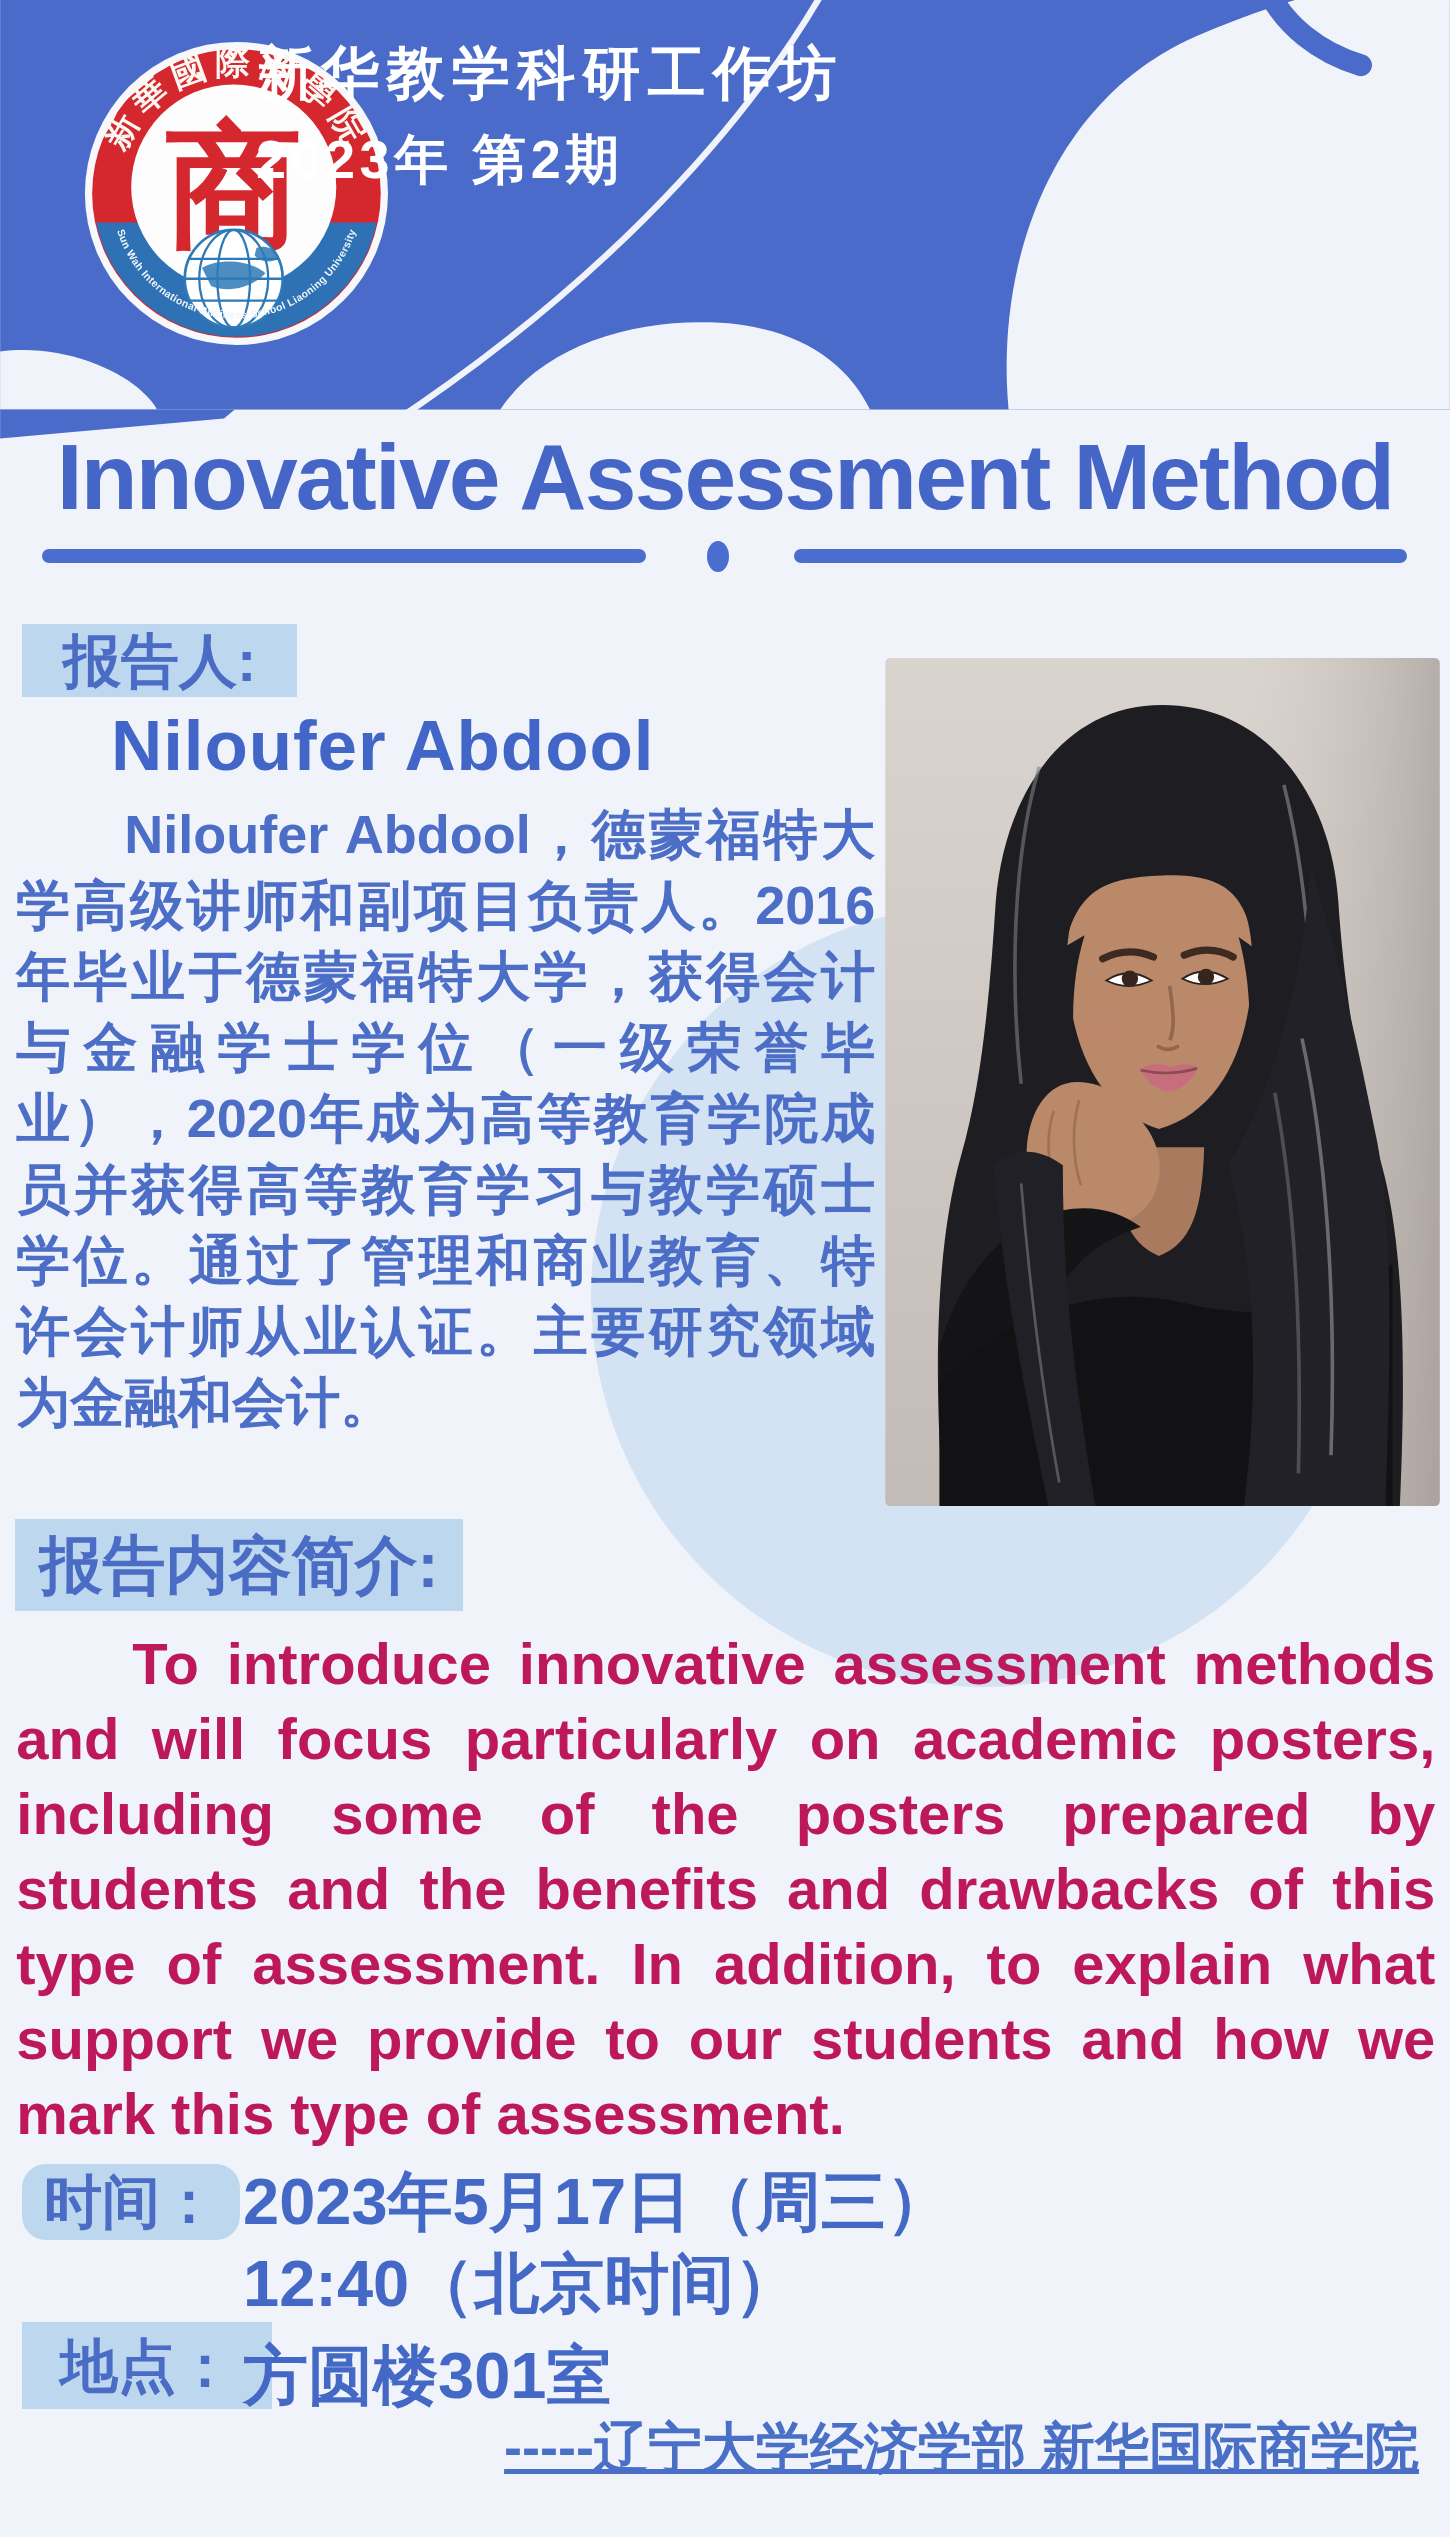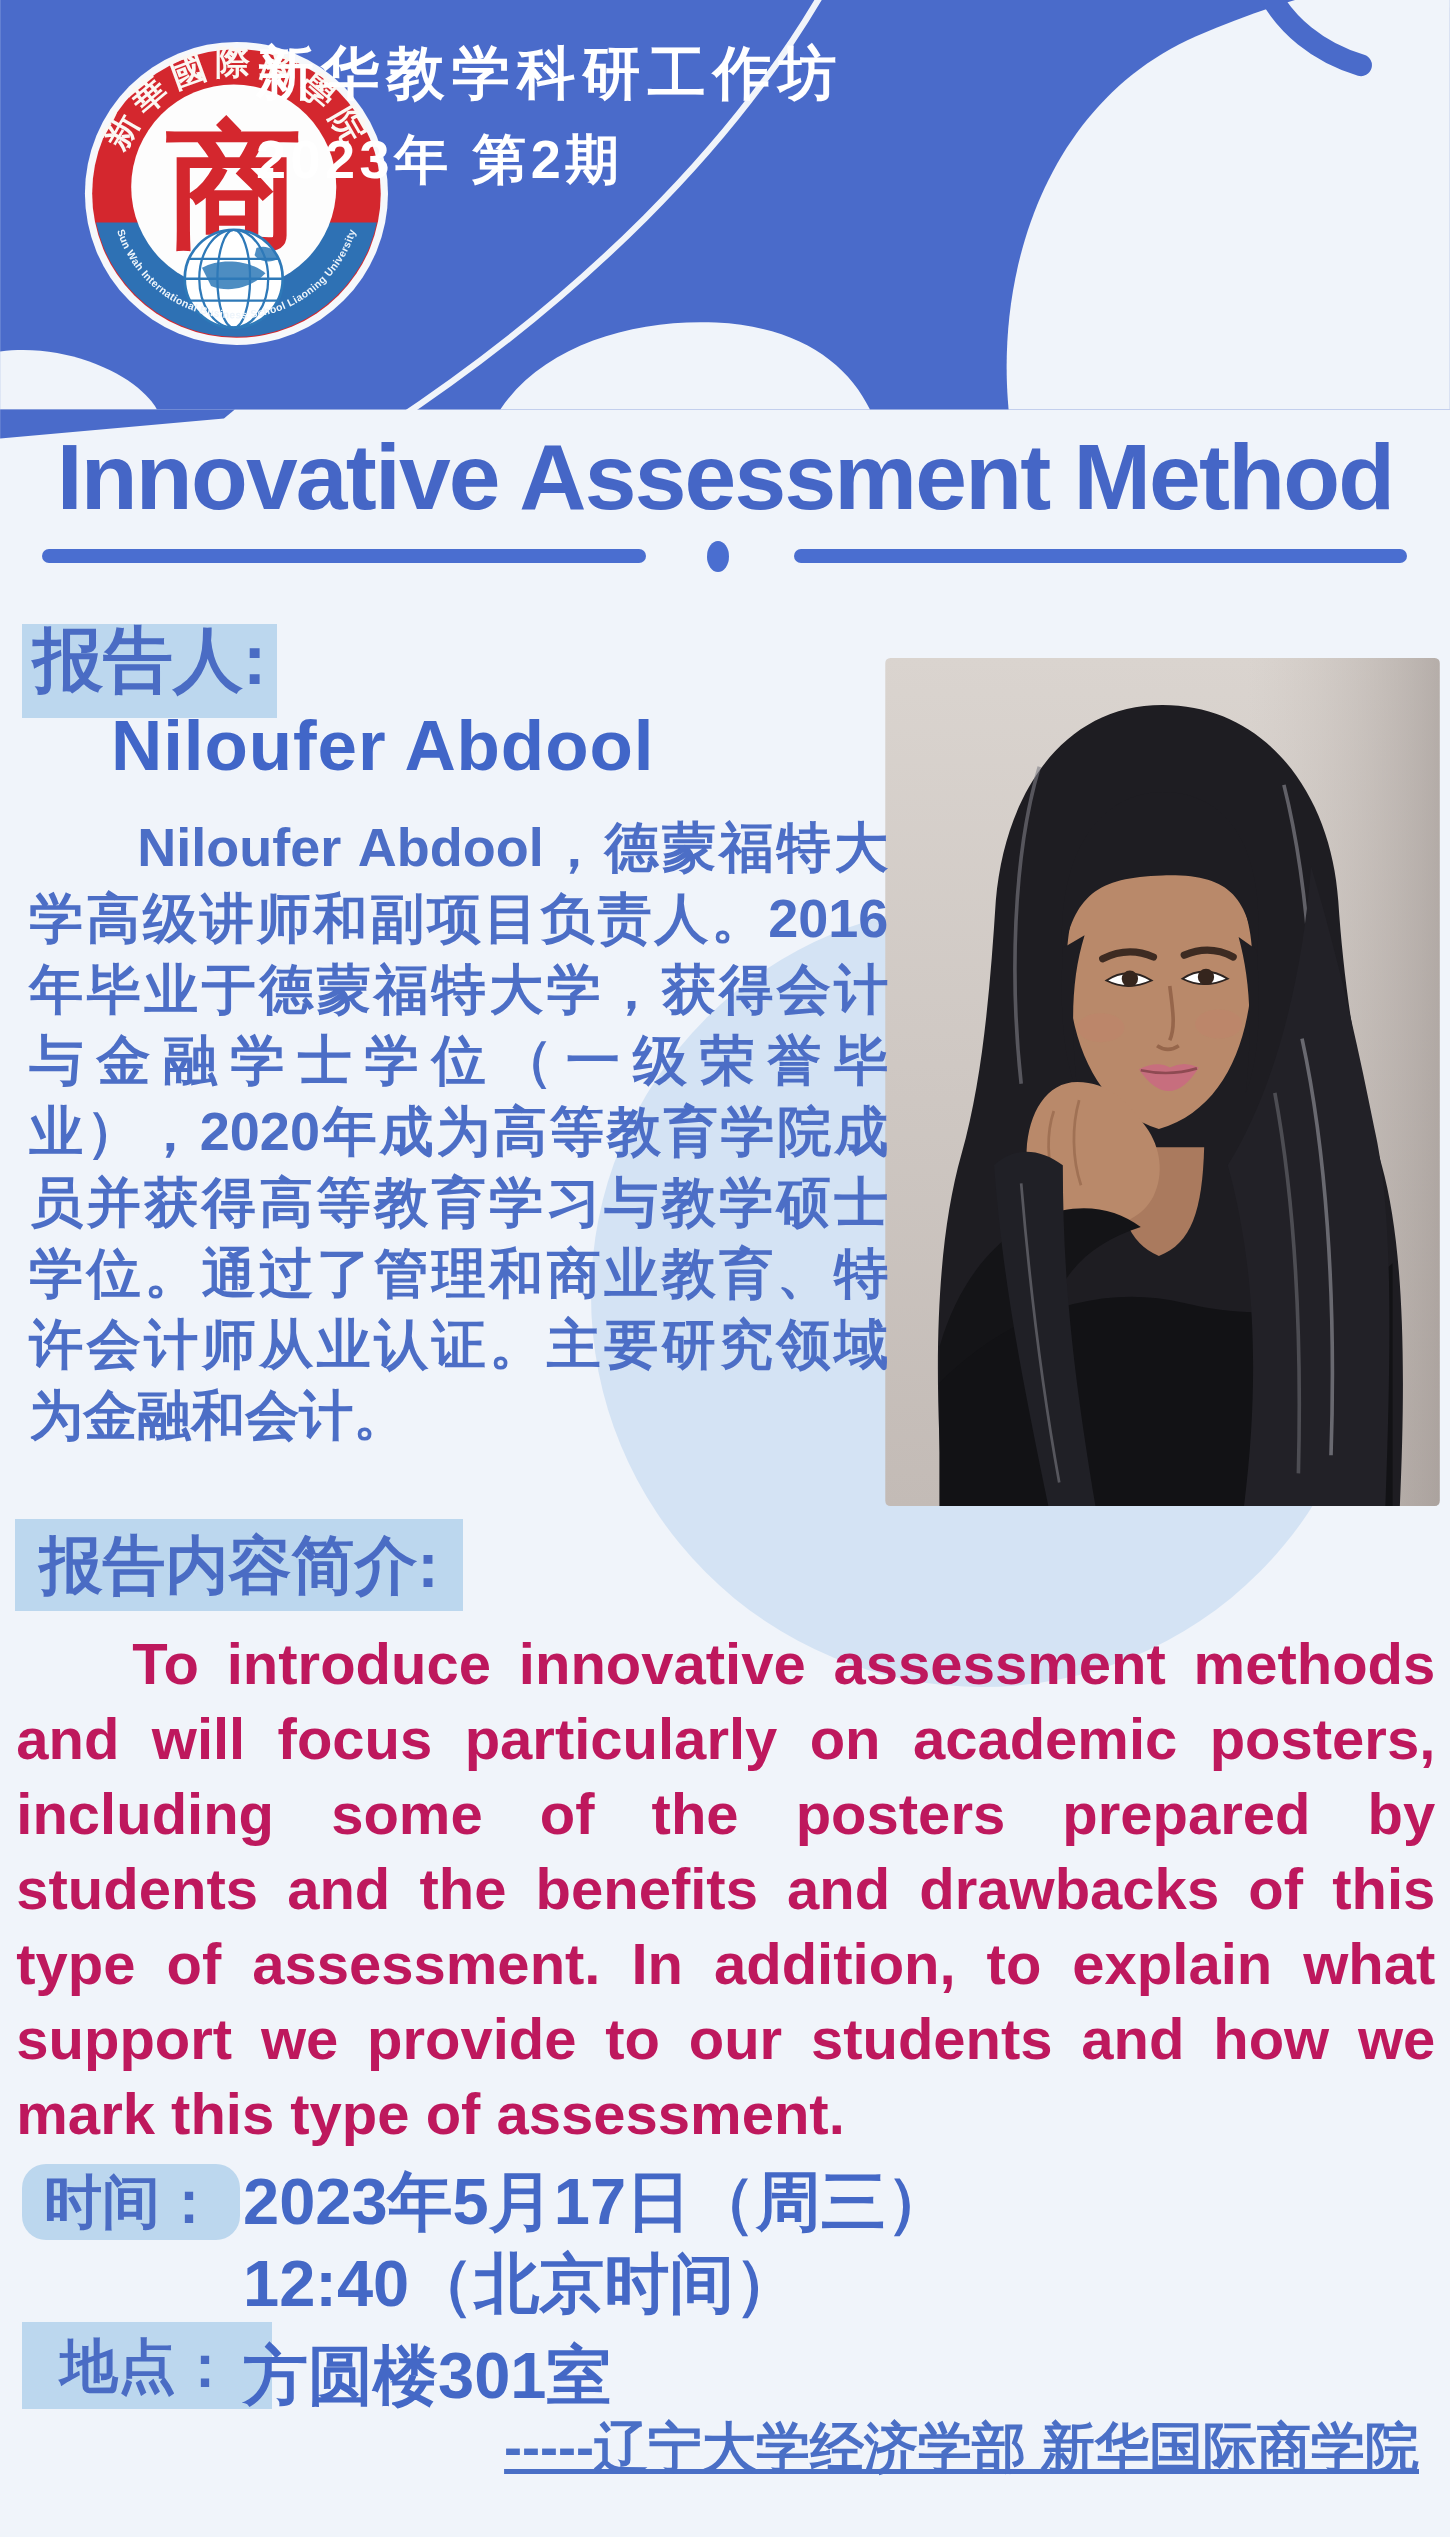--- a/index.html
+++ b/index.html
@@ -29,31 +29,31 @@
   .title-rule{position:absolute;left:0;top:0;width:1450px;z-index:3;}
   .rule-line{position:absolute;height:13.6px;border-radius:7.3px;background:#4a6ed0;}
   .rule-line.left{left:42px;top:549px;width:604px;}
   .rule-line.right{left:794px;top:549px;width:613px;}
   .rule-dot{position:absolute;left:707px;top:541px;width:22px;height:31px;border-radius:50%;background:#4a6ed0;}
   
   .label{
     position:absolute;background:#bcd7ee;color:#4a6cc4;font-weight:600;z-index:4;
     white-space:nowrap;
   }
-  .speaker-label{left:22px;top:624px;height:94px;line-height:73px;padding:0 11px;font-size:70px;}
+  .speaker-label{left:22px;top:624px;height:73px;line-height:73px;padding:0 41px;font-size:58px;}
   .abstract-label{left:14.5px;top:1519px;height:92px;line-height:92px;padding:0 25px;font-size:63px;}
   .time-label{left:22px;top:2164px;height:76px;line-height:76px;padding:0 22px;font-size:58px;border-radius:24px;}
   .loc-label{left:22px;top:2322px;height:87px;line-height:87px;padding:0 38px;font-size:58px;}
   
   .speaker-name{
     position:absolute;left:111px;top:705px;z-index:4;font-size:71px;font-weight:700;
     color:#4166c8;letter-spacing:0.9px;white-space:nowrap;
   }
   .bio{
-    position:absolute;left:16.3px;top:799px;width:859px;margin:13px;z-index:4;
+    position:absolute;left:16.3px;top:799px;width:859px;margin:0;z-index:4;
     font-size:54px;line-height:71px;font-weight:600;color:#4c6ec6;
     text-align:justify;text-indent:2em;
   }
   
   .photo{
     position:absolute;left:885px;top:658px;width:555px;height:848px;z-index:3;
     border-radius:5.4px;overflow:hidden;
   }
   
   .abstract{

